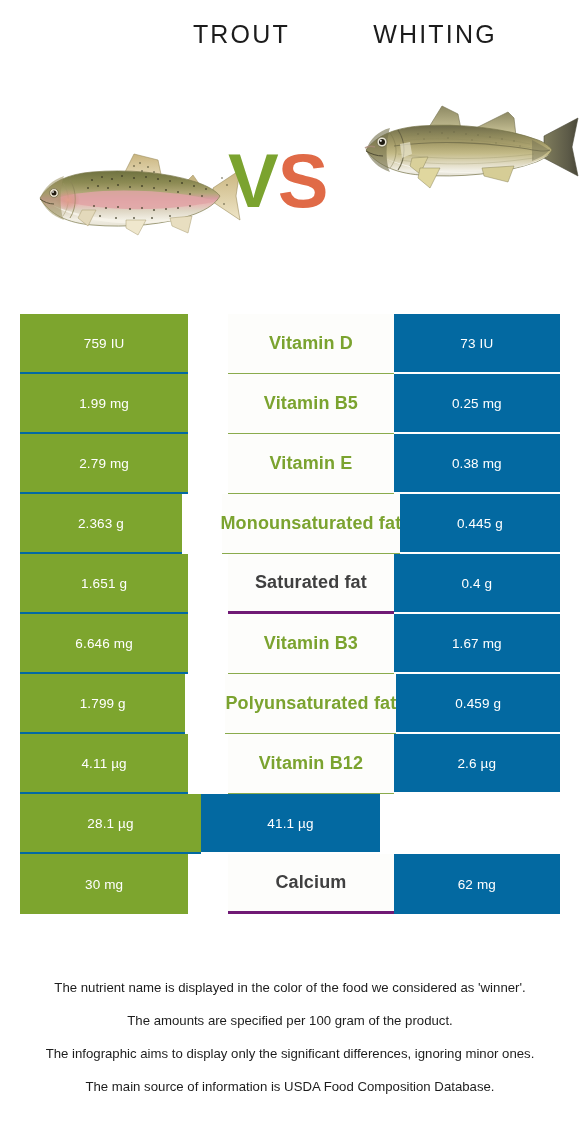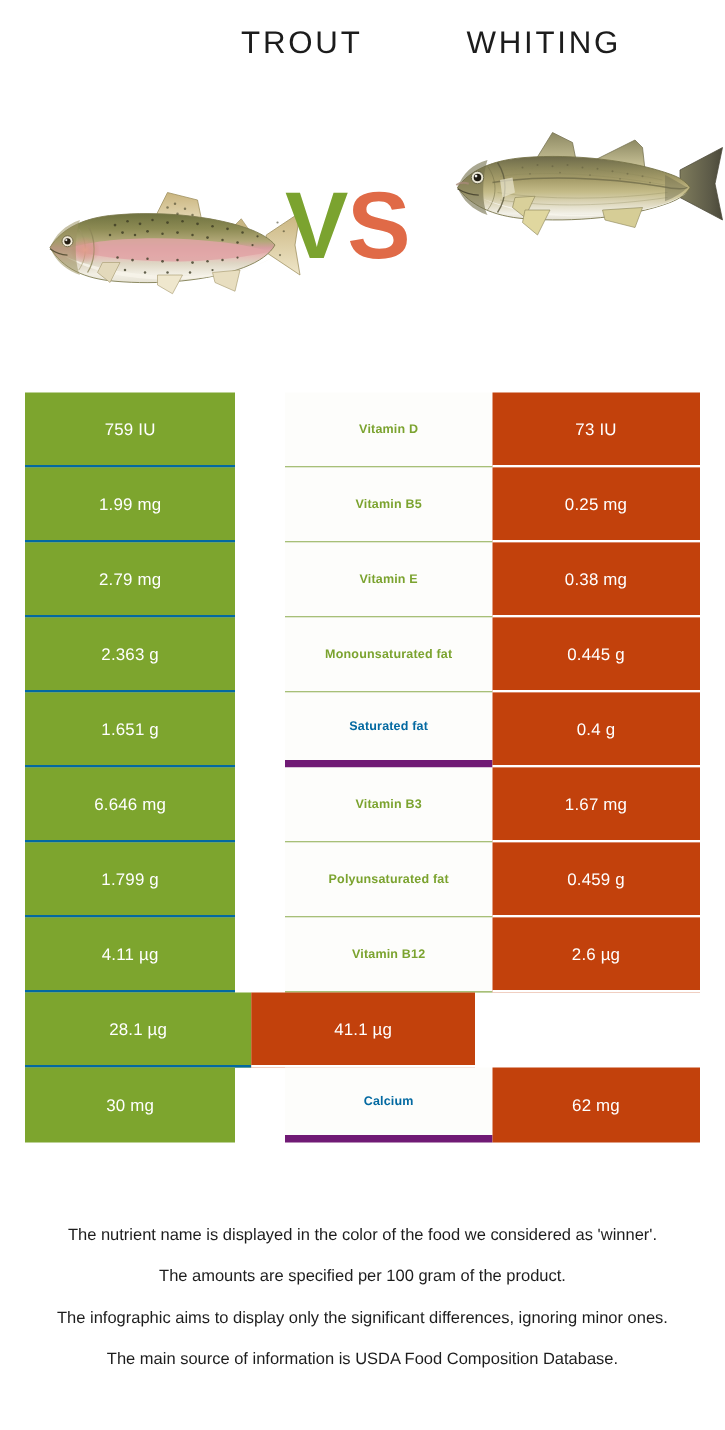--- a/index.html
+++ b/index.html
@@ -92,29 +92,29 @@
     background: #7DA52E;
     color: #ffffff;
     border-bottom: 2px solid #0369a1;
   }
   .row:last-child .cell-left { border-bottom: none; }
 
   .cell-mid {
     width: 178px;
     background: #fdfdfb;
     font-weight: 700;
-    font-size: 10px;
+    font-size: 18px;
     margin-left: 40px;
   }
   .cell-mid.win-green { color: #7BA32F; border-bottom: 1px solid #8aab4d; }
-  .cell-mid.win-orange { color: #0369a1; border-bottom: 6px solid #701a75; }
+  .cell-mid.win-orange { color: #404040; border-bottom: 3px solid #701a75; }
 
   .cell-right {
     width: 179px;
-    background: #c2410c;
+    background: #0369a1;
     color: #ffffff;
     border-bottom: 2px solid #ffffff;
   }
   .row:last-child .cell-right { border-bottom: none; }
 
   
   .footer {
     position: absolute;
     left: 0;
     top: 965px;

